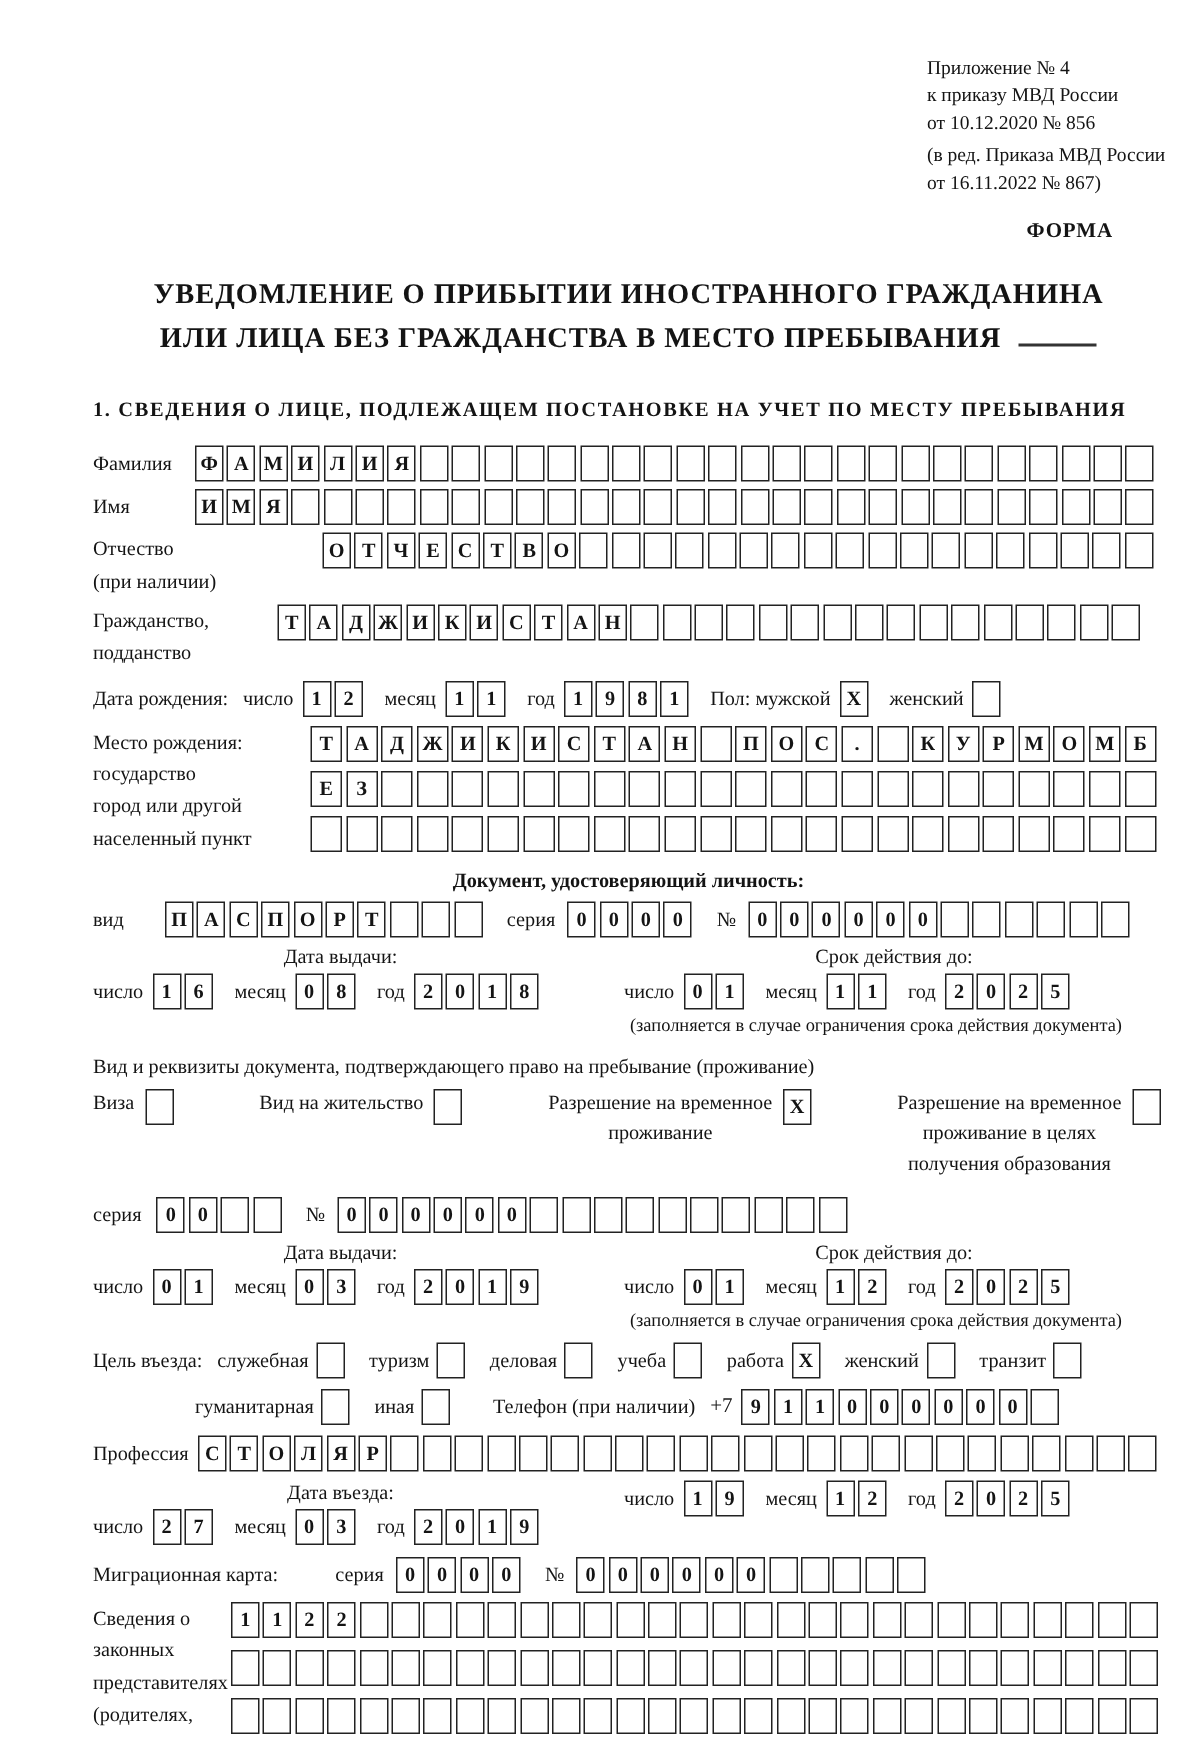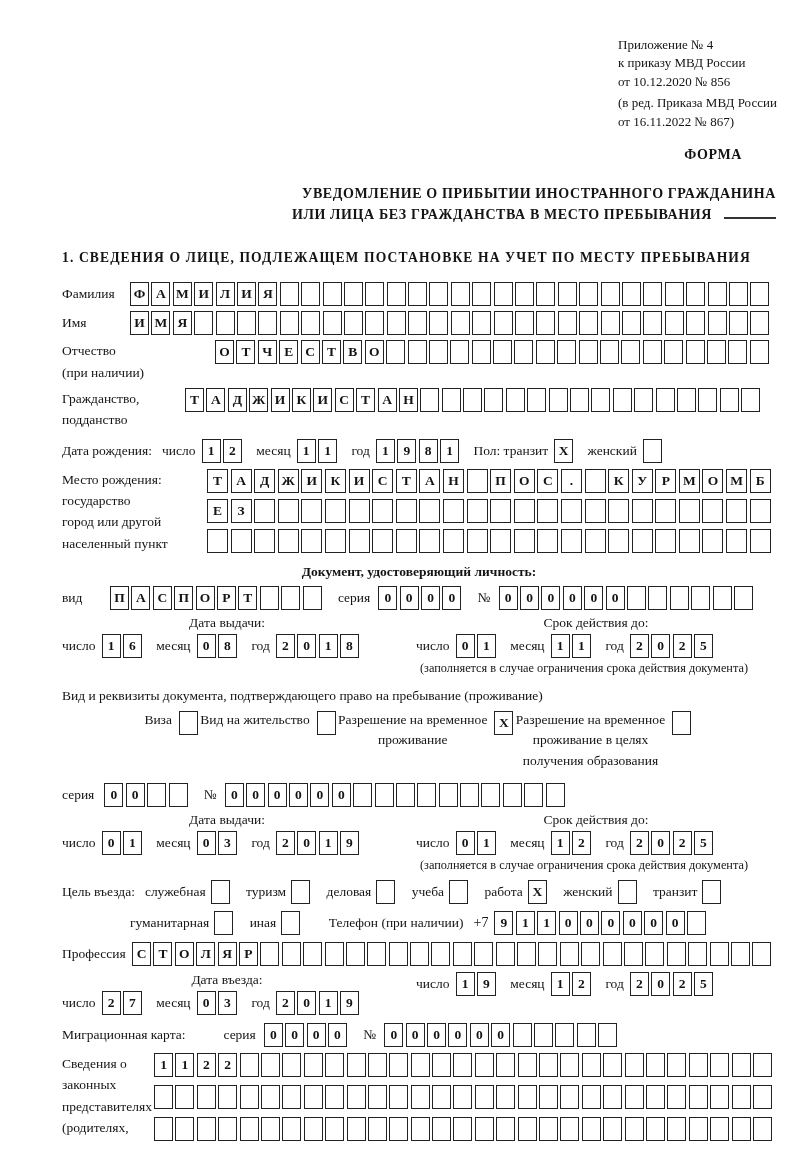--- a/index.html
+++ b/index.html
@@ -4,21 +4,21 @@
 <style>
   html,body{margin:0;padding:0;background:#fff;}
   body{width:800px;height:1163px;overflow:hidden;color:#141414;
        font-family:"Liberation Serif","DejaVu Serif",serif;font-size:13.5px;}
   .page{box-sizing:border-box;width:800px;height:1163px;padding:36px 24px 0 62px;}
 
   
   .hdr-right{margin-left:556px;width:200px;font-size:13px;line-height:1.42;}
   .hdr-right .gap{margin-top:3px;}
   .forma{font-weight:bold;text-align:right;padding-right:34px;margin-top:16px;font-size:14px;letter-spacing:.6px;}
-  .title{margin-top:20px;text-align:right;font-weight:bold;font-size:14px;line-height:1.5;letter-spacing:.6px;}
+  .title{margin-top:20px;text-align:center;font-weight:bold;font-size:19px;line-height:1.5;letter-spacing:.6px;}
   .blank{display:inline-block;width:52px;border-bottom:2px solid #333;margin-left:12px;vertical-align:baseline;}
   .sec1{margin-top:25px;margin-bottom:16px;font-weight:bold;font-size:13.6px;letter-spacing:1.1px;white-space:nowrap;}
 
   
   .row{display:flex;align-items:center;margin-bottom:5px;}
   .row.top{align-items:flex-start;}
   .lbl{flex:none;}
   .lblcol{flex:none;line-height:1.58;}
   .cells{display:flex;flex:none;}
   .cell{box-sizing:border-box;flex:none;width:19px;height:24px;border:1.7px solid #222;
@@ -39,21 +39,21 @@
   .dcols{display:flex;gap:24px;}
   .dcol-l{width:330px;flex:none;}
   .dcol-r{flex:1;}
   .dhead{text-align:center;margin-bottom:3px;}
   .dfields{display:flex;align-items:center;}
   .dfields .sub:first-child{margin-left:0;}
   .note-r{text-align:right;font-size:12.3px;padding-right:28px;margin:3px 0 7px;}
 
   
   .intro{line-height:1.9;margin-bottom:0;}
-  .opts{display:flex;justify-content:center;align-items:flex-start;margin:2px 0 12px;}
+  .opts{display:flex;justify-content:space-between;align-items:flex-start;margin:2px 0 12px;}
   .opt{display:flex;align-items:flex-start;}
   .opt .txt{text-align:center;line-height:1.5;}
   .opt .cells{margin-left:7px;margin-top:1px;}
 
   .purpose{display:flex;align-items:center;margin-bottom:7px;}
   .purpose .olab{flex:none;margin:0 5px 0 14px;}
   .purpose .olab.first{margin-left:10px;}
   .p2{margin-left:68px;}
   .phone-lab{margin:0 10px 0 26px;}
   .phone-pre{margin-right:6px;font-size:14px;}
@@ -237,21 +237,21 @@
         <span class="cell">1</span>
         <span class="cell">1</span>
       </span>
     <span class="sub">год</span>
     <span class="cells">
         <span class="cell">1</span>
         <span class="cell">9</span>
         <span class="cell">8</span>
         <span class="cell">1</span>
       </span>
-    <span class="sub">Пол: транзит</span>
+    <span class="sub">Пол: мужской</span>
     <span class="cells">
         <span class="cell">X</span>
       </span>
     <span class="sub">женский</span>
     <span class="cells">
         <span class="cell"></span>
       </span>
   </div>
 
   <div class="row top" style="margin-top:6px;">

